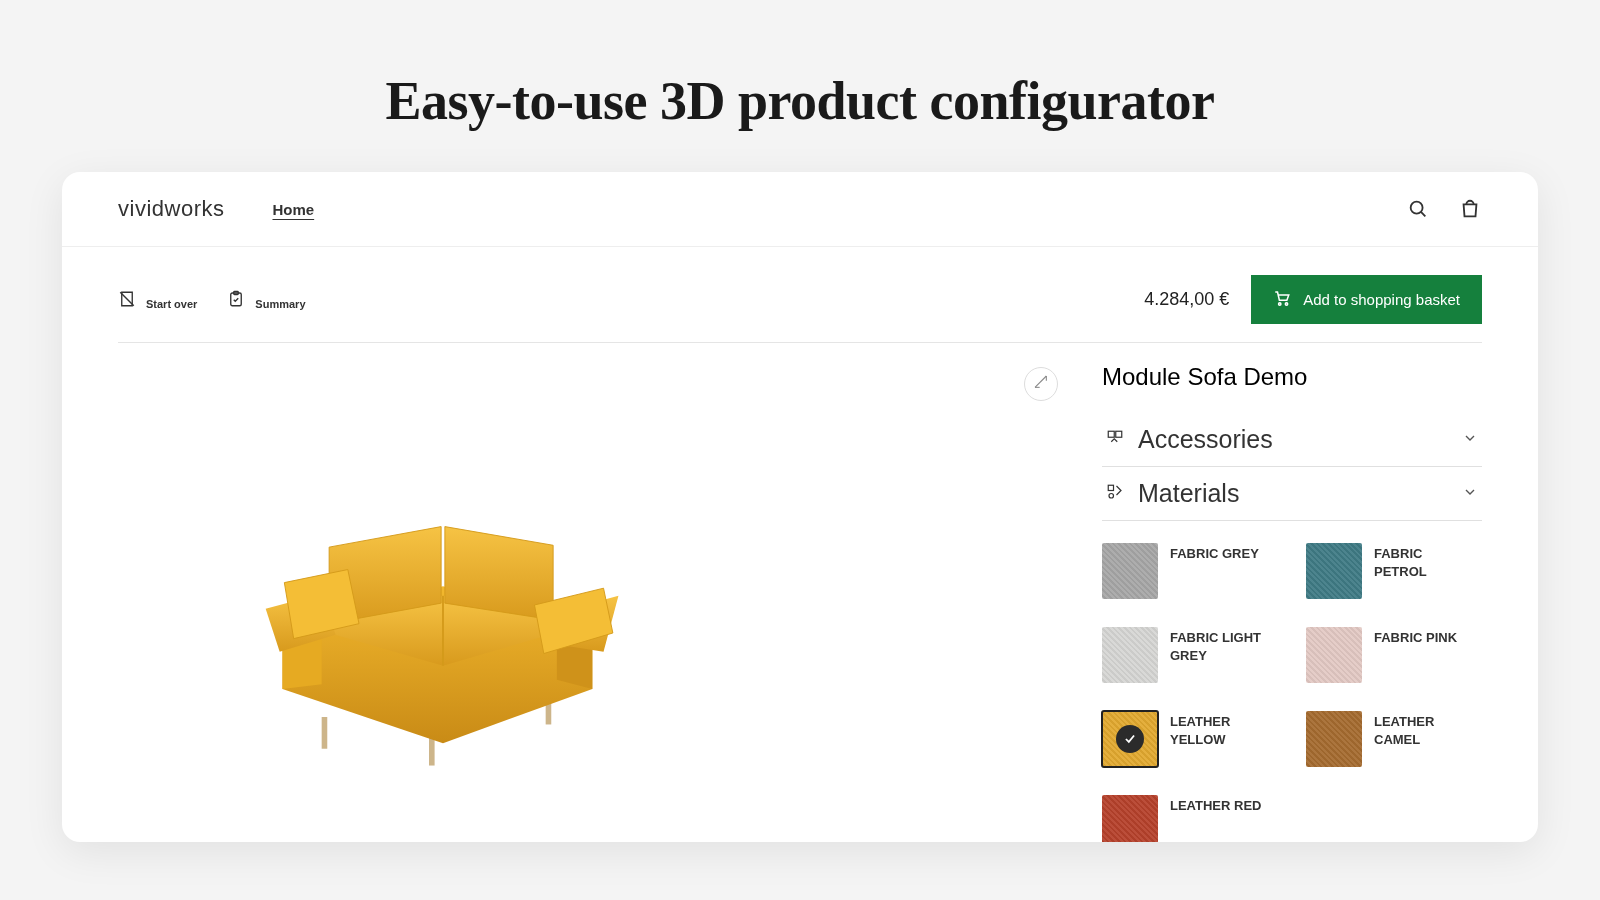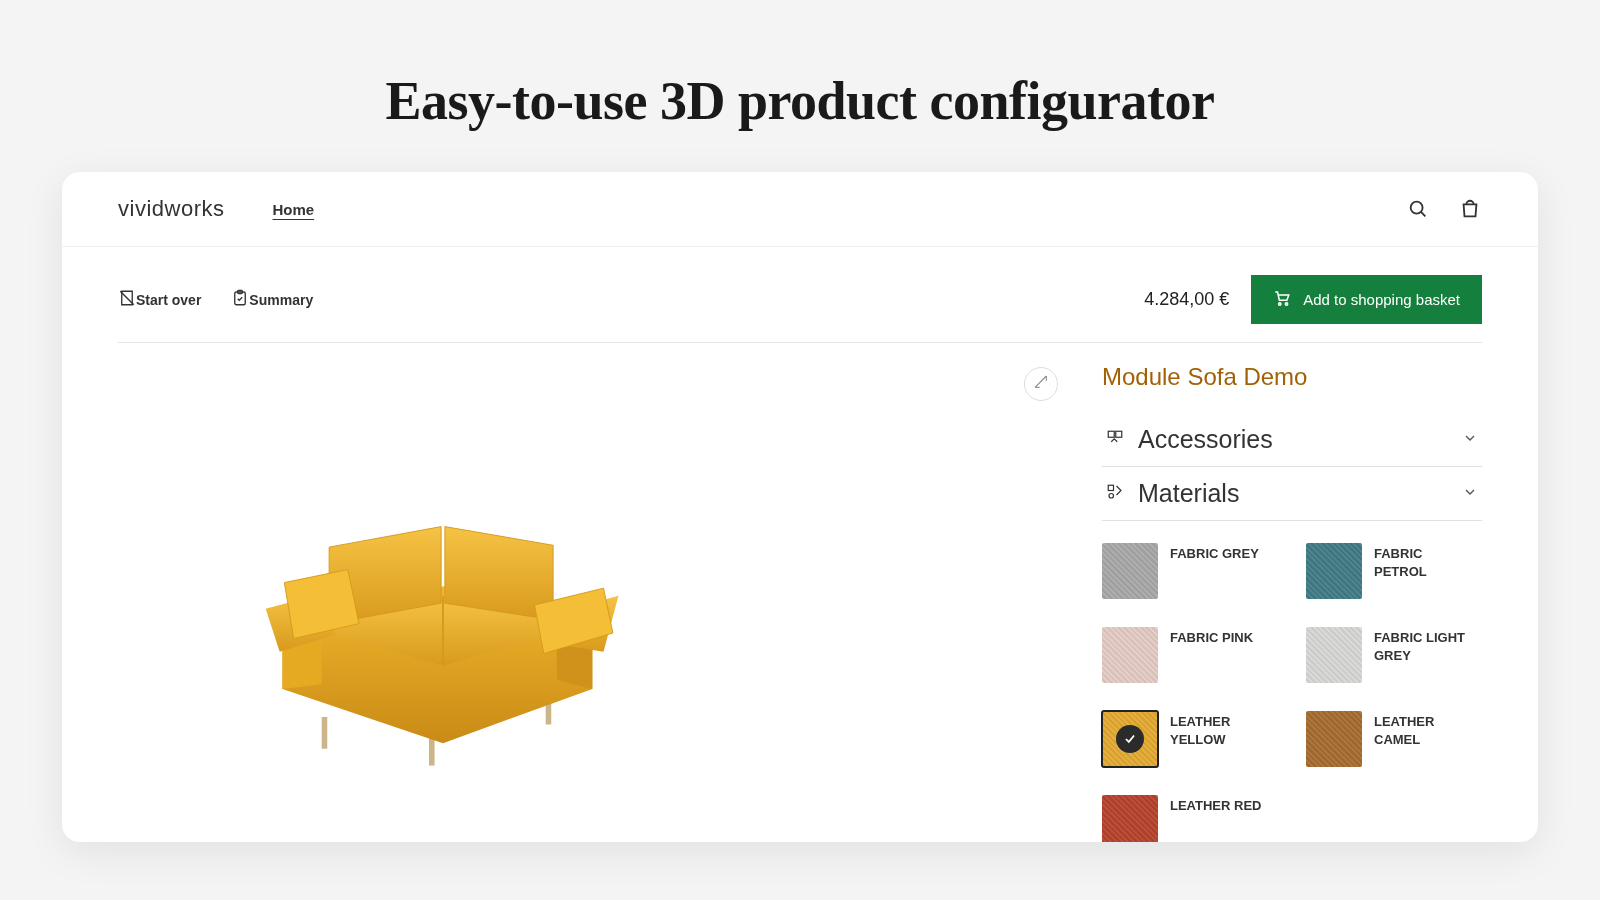--- a/index.html
+++ b/index.html
@@ -58,22 +58,22 @@
 
   
   .toolbar {
     display: flex;
     align-items: center;
     justify-content: space-between;
     padding: 28px 56px 18px 56px;
   }
   .toolbar-left { display: flex; align-items: center; gap: 30px; }
   .tool-link {
-    display: flex; align-items: center; 
-    font-size: 14px; color: #333; cursor: pointer;
+    display: flex; align-items: flex-end; gap: 10px;
+    font-size: 11px; color: #333; cursor: pointer;
     font-weight: 600;
   }
   .toolbar-right { display: flex; align-items: center; gap: 22px; }
   .price { font-size: 18px; color: #222; }
   .add-btn {
     background: #15803d; color: #fff;
     display: flex; align-items: center; gap: 12px;
     padding: 14px 22px;
     font-size: 15px; cursor: pointer; border: none;
     font-weight: 500;
@@ -105,21 +105,21 @@
     position: absolute;
     left: 130px; top: 130px;
     width: 390px; height: 280px;
   }
 
   .side {
     width: 380px;
     display: flex; flex-direction: column;
   }
   .product-title {
-    font-size: 24px; color: #a16207; margin-bottom: 22px;
+    font-size: 24px; color: #000000; margin-bottom: 22px;
     font-weight: 500;
   }
   .accordion-row {
     display: flex; align-items: center; justify-content: space-between;
     padding: 12px 4px;
     border-bottom: 1px solid #e0e0e0;
     cursor: pointer;
   }
   .accordion-row:first-of-type { border-top: 1px solid #e0e0e0; }
   .accordion-left { display: flex; align-items: center; gap: 14px; }
@@ -317,26 +317,26 @@
       <div class="swatches" id="swatches">
           <div class="swatch-item">
             <div class="swatch tex-fabric" style="background-color: rgb(167, 167, 167);"></div>
             <div class="swatch-label">FABRIC GREY</div>
           </div>
           <div class="swatch-item">
             <div class="swatch tex-fabric" style="background-color: rgb(63, 123, 133);"></div>
             <div class="swatch-label">FABRIC PETROL</div>
           </div>
           <div class="swatch-item">
+            <div class="swatch tex-fabric" style="background-color: rgb(214, 214, 212);"></div>
+            <div class="swatch-label">FABRIC LIGHT GREY</div>
+          </div>
+          <div class="swatch-item">
             <div class="swatch tex-fabric" style="background-color: rgb(227, 201, 196);"></div>
             <div class="swatch-label">FABRIC PINK</div>
-          </div>
-          <div class="swatch-item">
-            <div class="swatch tex-fabric" style="background-color: rgb(214, 214, 212);"></div>
-            <div class="swatch-label">FABRIC LIGHT GREY</div>
           </div>
           <div class="swatch-item">
             <div class="swatch tex-fabric selected" style="background-color: rgb(226, 169, 47);">
               <div class="check">
                 <svg width="14" height="14" viewBox="0 0 24 24" fill="none" stroke="#fff" stroke-width="3">
                   <path d="M5 12l5 5 9-11"></path>
                 </svg>
               </div>
             </div>
             <div class="swatch-label">LEATHER YELLOW</div>

